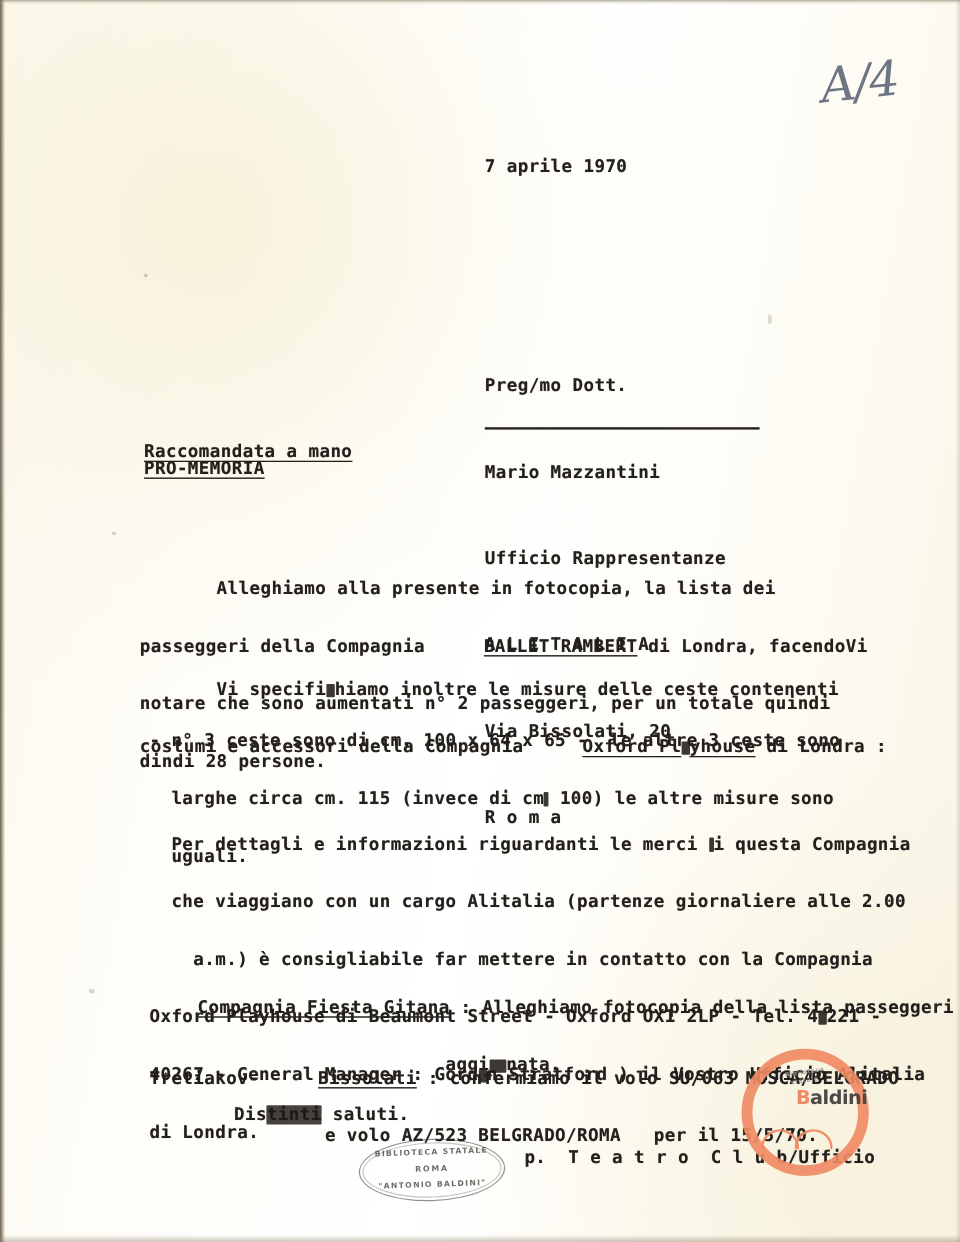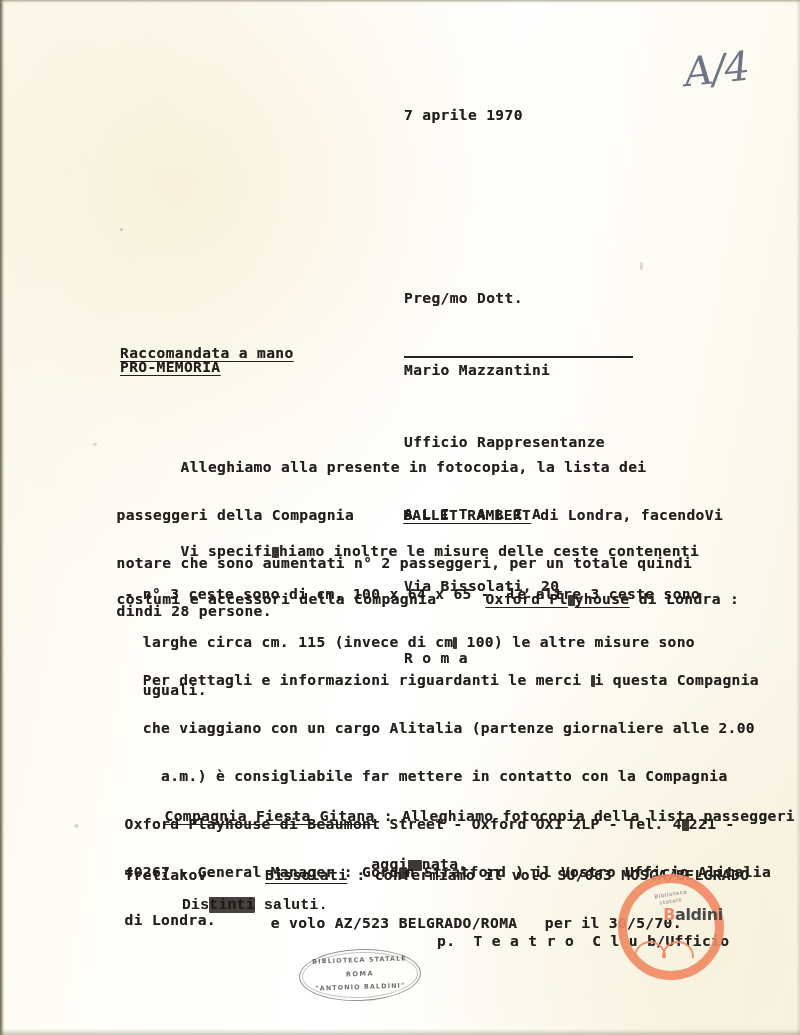--- a/index.html
+++ b/index.html
@@ -41,20 +41,21 @@
   .tw {
     position: absolute;
     white-space: pre;
     font-family: "DejaVu Sans Mono", "Liberation Mono", monospace;
     font-size: 14.6px;
     line-height: 24px;
     letter-spacing: 0.35px;
     font-weight: 700;
     color: #231f1c;
     text-shadow: 0 0 0.6px rgba(40,36,32,0.55);
+    margin-top: 24px;
   }
   .u { text-decoration: underline; text-underline-offset: 3px; text-decoration-thickness: 1.4px; padding-left: 40px; }
 
   
   .strike {
     position: relative;
     display: inline-block;
   }
   .strike::after {
     content: "";
@@ -88,21 +89,21 @@
   
   #raccomandata { left: 80px; top: 341px; }
   #promemoria   { left: 80px; top: 355px; }
 
   #para1 { left: 80px; top: 431px; }
   #para2 { left: 80px; top: 515px; }
   #measures { left: 88px; top: 558px; }
   #para3 { left: 88px; top: 644px; }
   #fiesta { left: 88px; top: 780px; }
   #tretiakov { left: 88px; top: 839px; }
-  #closing { left: 182px; top: 893px; font-family: Liberation Mono, monospace; }
+  #closing { left: 195px; top: 893px; }
   #signature { left: 437px; top: 929px; }
 
   
   #hand-mark {
     position: absolute;
     left: 684px; top: 46px;
     font-family: "DejaVu Serif", "Liberation Serif", serif;
     font-size: 40px;
     font-style: italic;
     font-weight: 400;
@@ -277,21 +278,21 @@
     <span>di Londra.</span>
   </div>
 
   <div class="tw" id="fiesta">
     <span><span class="u">Compagnia Fiesta Gitana</span><span> : Alleghiamo fotocopia della lista passeggeri</span></span><br>
     <span>                           aggi<span class="blob" style="width:14px;height:11px;"></span>nata.</span>
   </div>
 
   <div class="tw" id="tretiakov">
     <span><span>Tretiakov- </span><span class="u">Bissolati</span><span> : confermiamo il volo SU/063 MOSCA/BELGRADO</span></span><br>
-    <span>                <span>e volo AZ/523 BELGRADO/ROMA   per il 30/5/70.</span></span>
+    <span>                <span>e volo AZ/523 BELGRADO/ROMA   per il 15/5/70.</span></span>
   </div>
 
   <div class="tw" id="closing">Dis<span class="strike">tinti</span> saluti.</div>
 
   <div class="tw" id="signature">p.  T e a t r o  C l u b/Ufficio</div>
 
   <div id="oval-stamp">
     <div class="ring"></div>
     <div class="ring2"></div>
     <div class="txt t-top">BIBLIOTECA STATALE</div>

